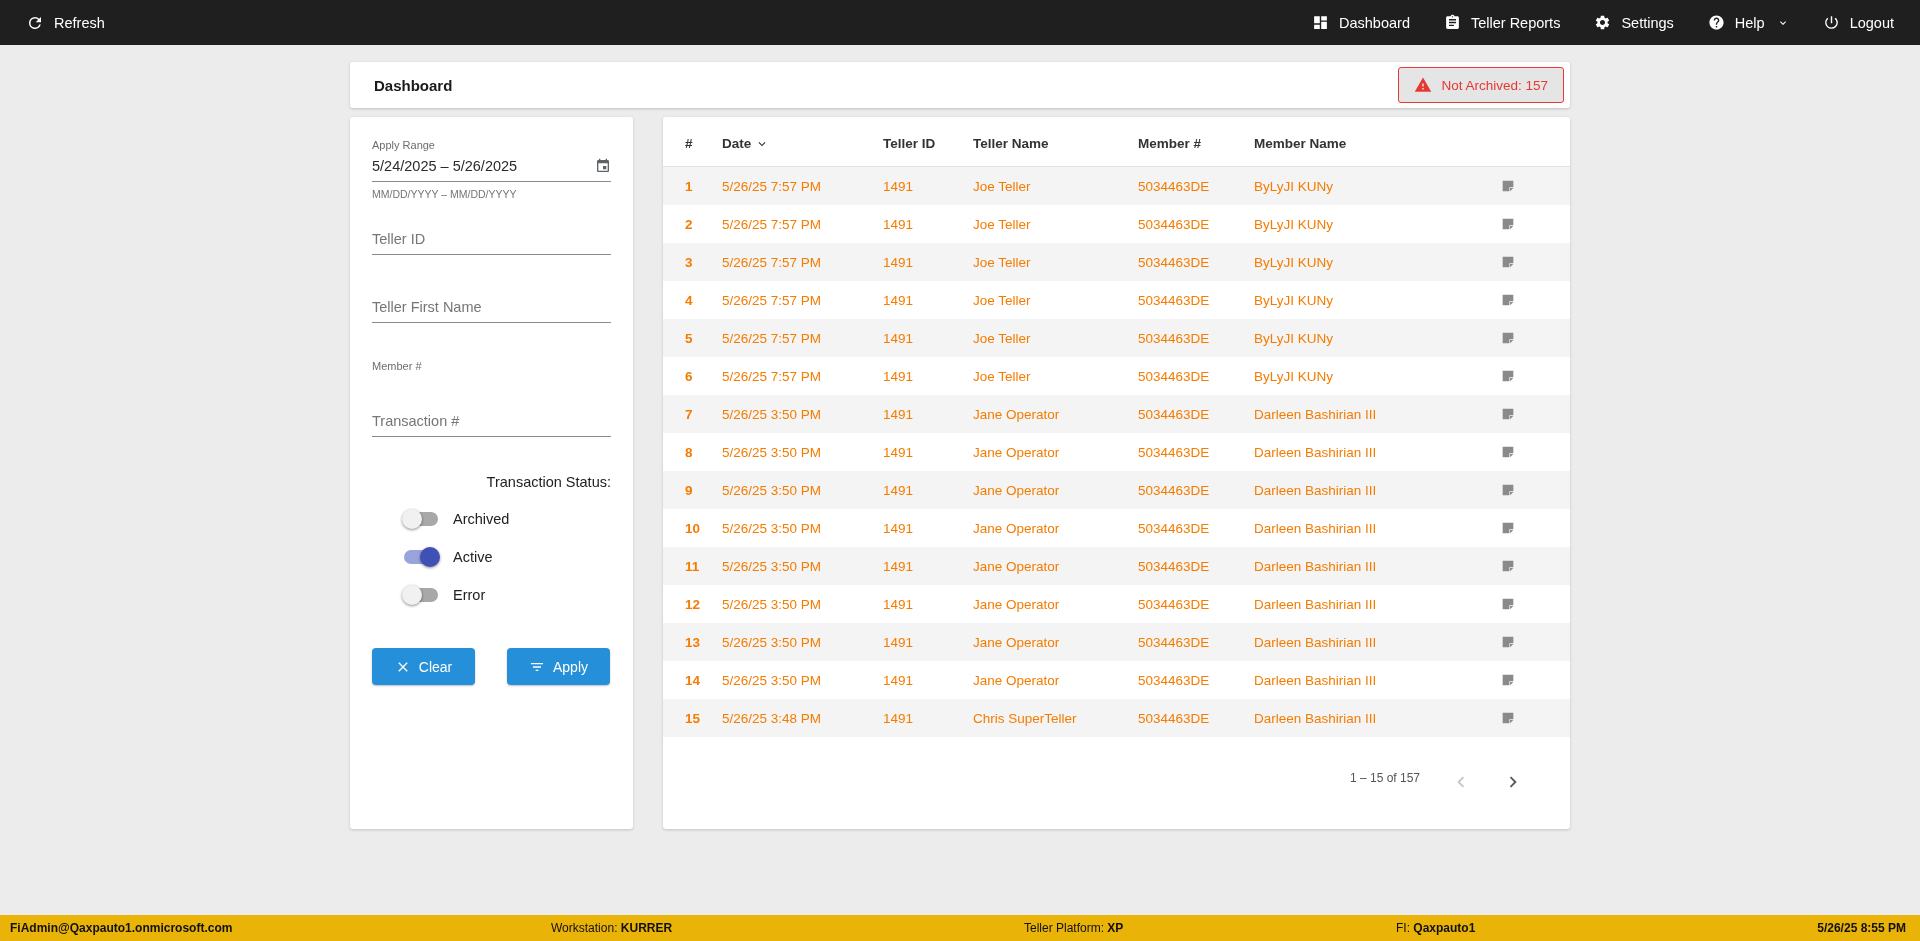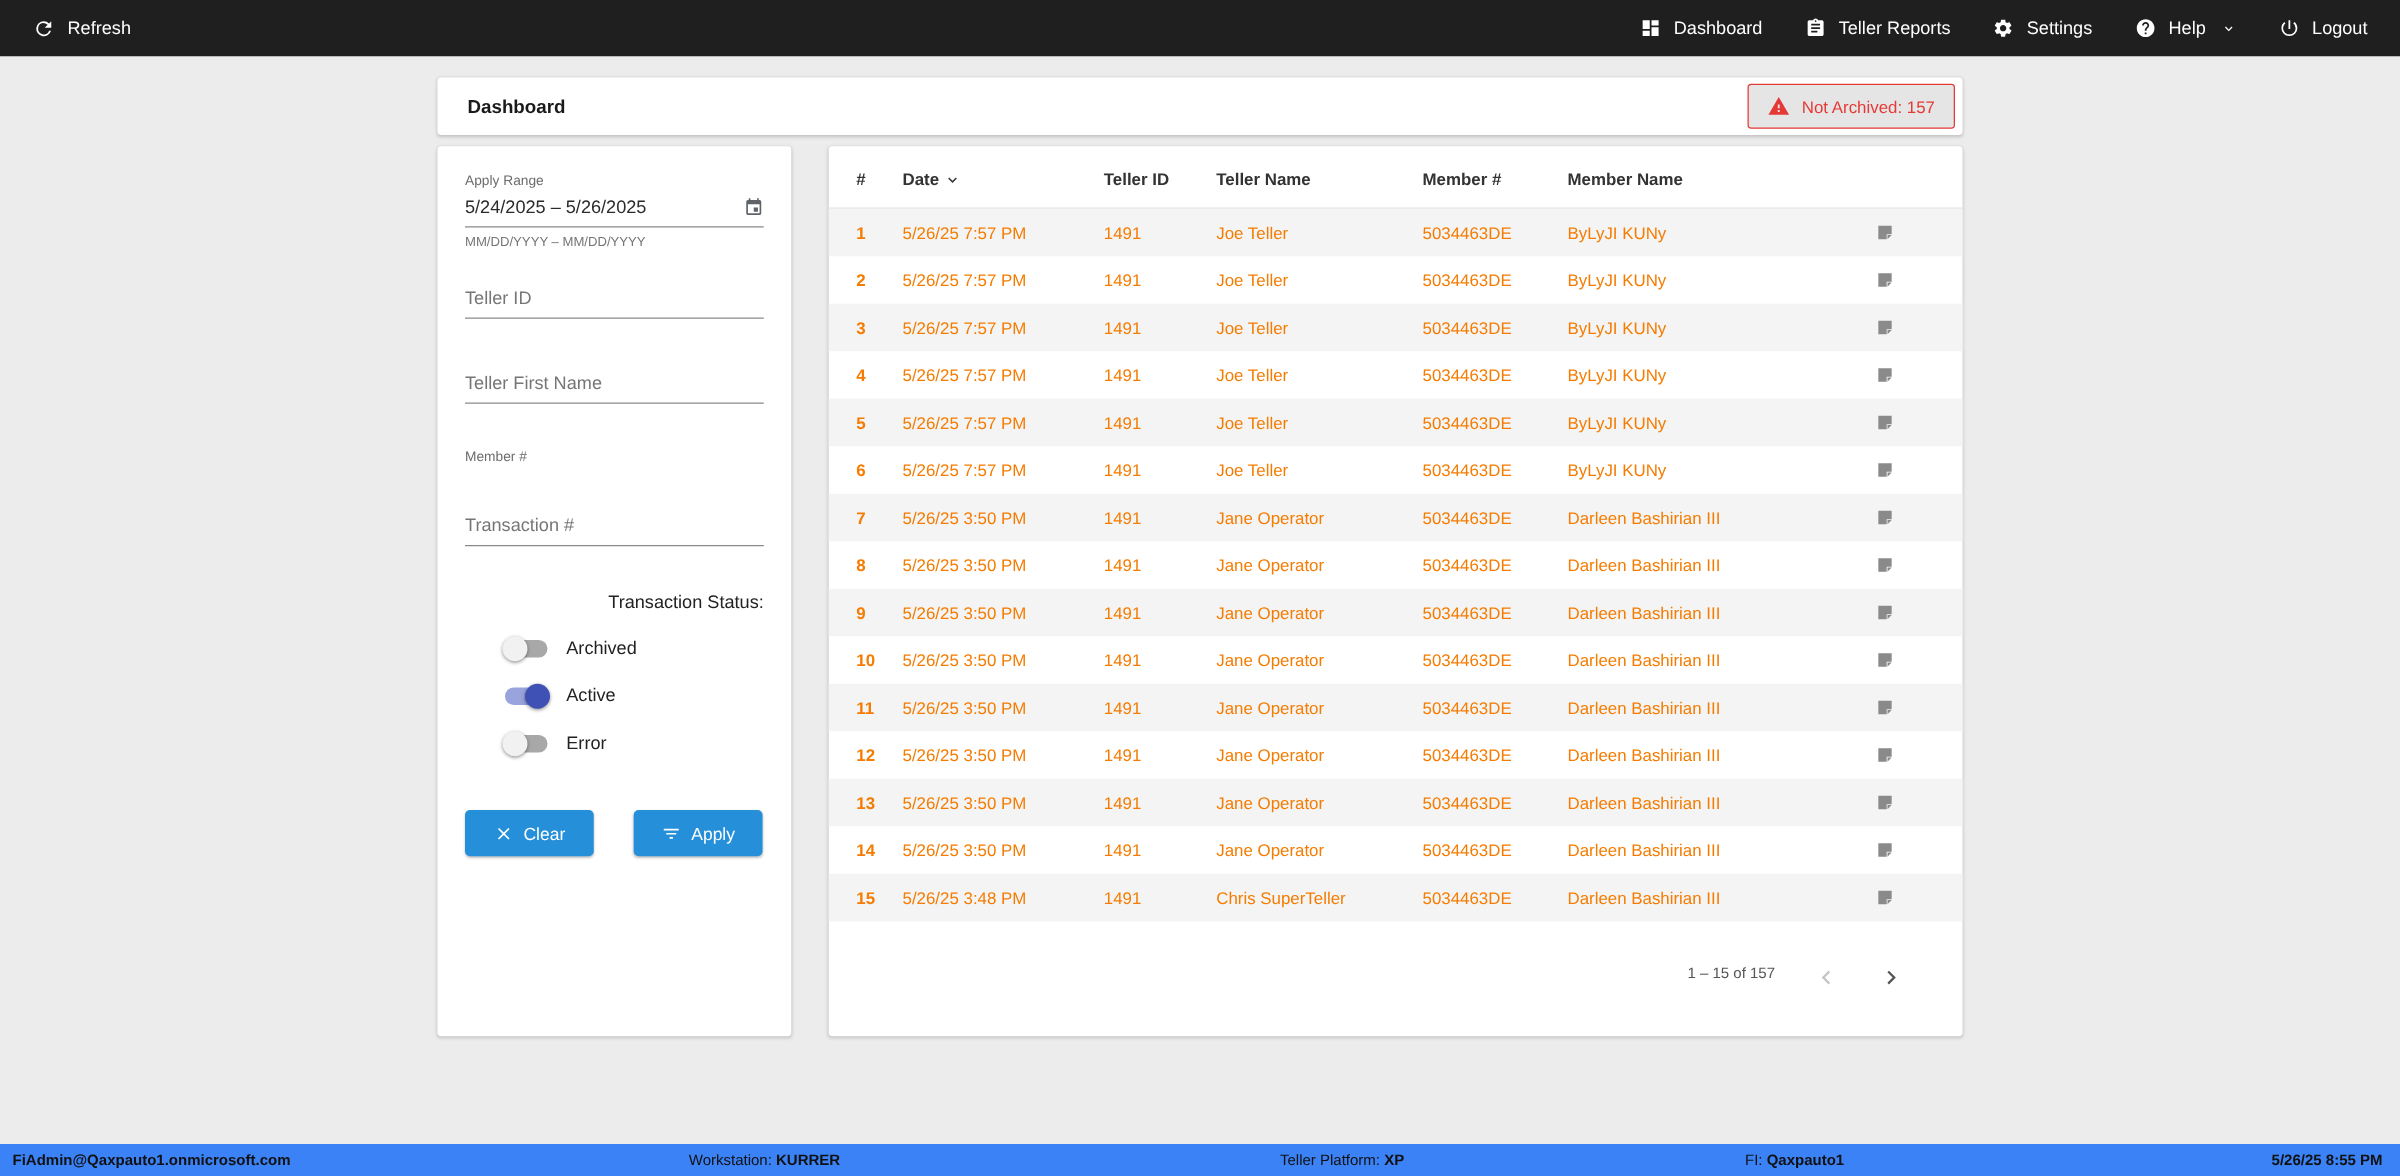--- a/index.html
+++ b/index.html
@@ -92,21 +92,21 @@
   .pagination{
     margin-top:34px; display:flex; align-items:flex-start; justify-content:flex-end;
     gap:30px; padding-right:46px; font-size:12px; color:#555;
   }
   .pg-btn{background:none; border:none; cursor:pointer; display:flex; padding:0;}
   .pg-btn.prev{color:#c4c4c4;}
   .pg-btn.next{color:#565656;}
   
   .statusbar{
     position:fixed; left:0; bottom:0; width:1920px; height:26px;
-    background:#3b82f6; font-size:12px; color:#111;
+    background:#eab308; font-size:12px; color:#111;
   }
   .sb-item{position:absolute; top:6px; white-space:nowrap;}
   .sb-user{left:10px; font-weight:bold;}
   .sb-workstation{left:551px;}
   .sb-platform{left:980px;margin-left:44px;}
   .sb-fi{left:1396px;}
   .sb-time{right:14px; font-weight:bold;}
   .sb-item b{font-weight:bold;}
 </style>
 </head>

